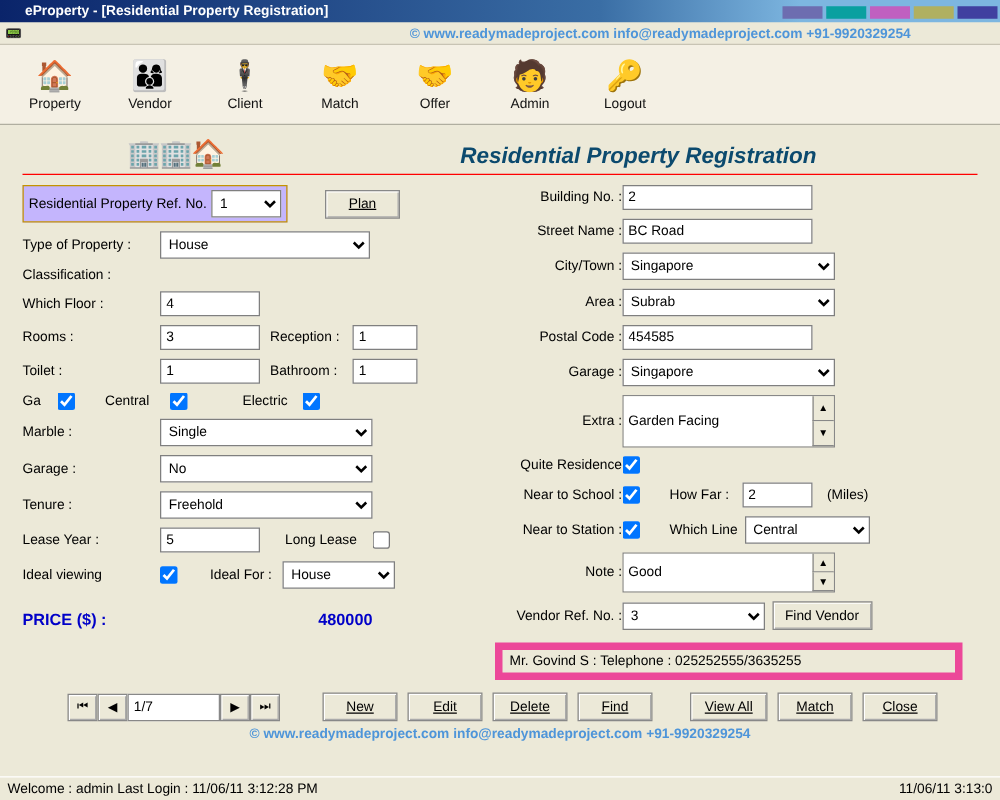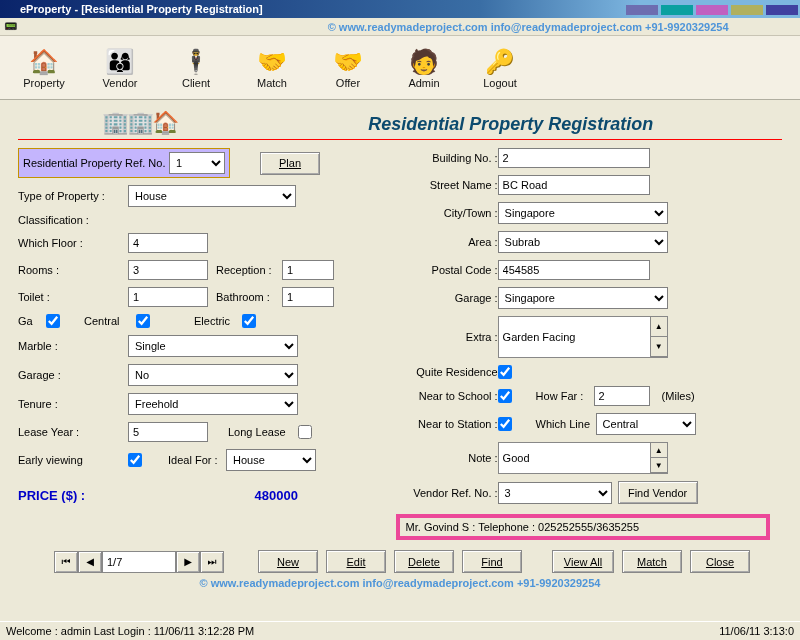--- a/index.html
+++ b/index.html
@@ -125,21 +125,21 @@
   }
   .highlight-box {
     background: #c4b5fd;
     border: 1px solid #c49300;
     padding: 3px 4px;
     display: inline-flex;
     align-items: center;
   }
   .pricerow { color: #0000c8; font-weight: bold; font-size: 13px; }
   .vendorbox {
-    border: 4px solid #ec4899;
+    border: 6px solid #ec4899;
     background: #ece9d8;
     padding: 3px 6px;
     width: 374px;
     font-size: 11px;
     margin-top: 3px;
   }
   .buttonbar {
     margin-top: 10px;
     display: flex;
     align-items: center;
@@ -309,21 +309,21 @@
         </div>
 
       <div class="row">
           <span class="lbl">Lease Year :</span>
         <input class="txt" style="width: 80px;" value="5">
         <span style="width:70px;margin-left:20px">Long Lease</span>
         <input type="checkbox" class="chk" style="">
         </div>
 
       <div class="row">
-          <span class="lbl">Early viewing</span>
+          <span class="lbl">Ideal viewing</span>
         <input type="checkbox" class="chk" checked="" style="">
         <span style="width:58px;margin-left:26px">Ideal For :</span>
         <select class="sel" style="width:90px"><option>House</option></select>
         </div>
 
       <div class="row pricerow" style="margin-top:10px">
         <span style="width:110px">PRICE  ($) :</span>
         <span style="width:170px;text-align:right">480000</span>
       </div>
     </div>

